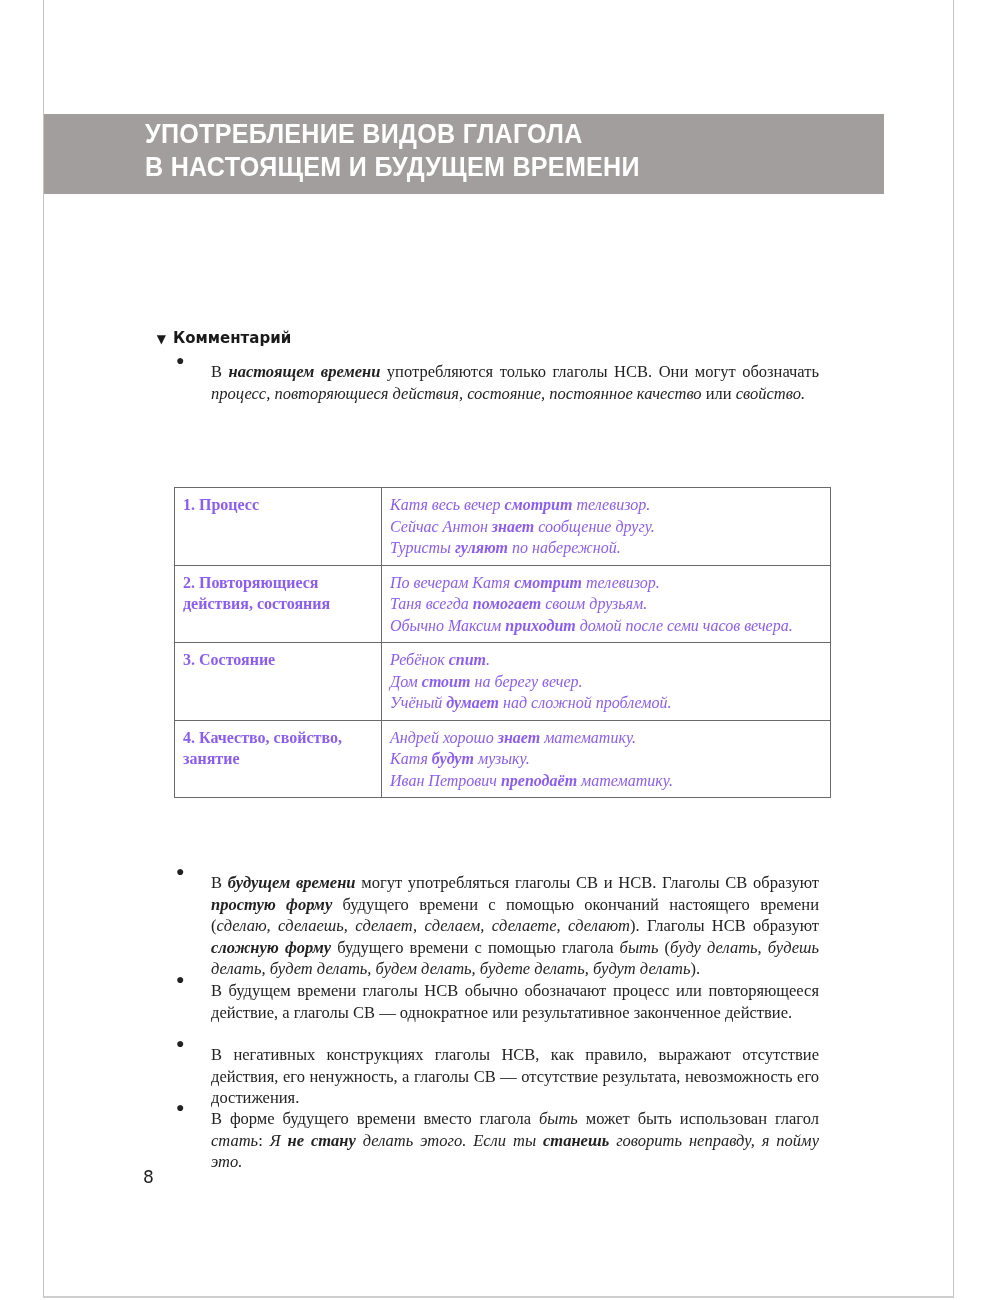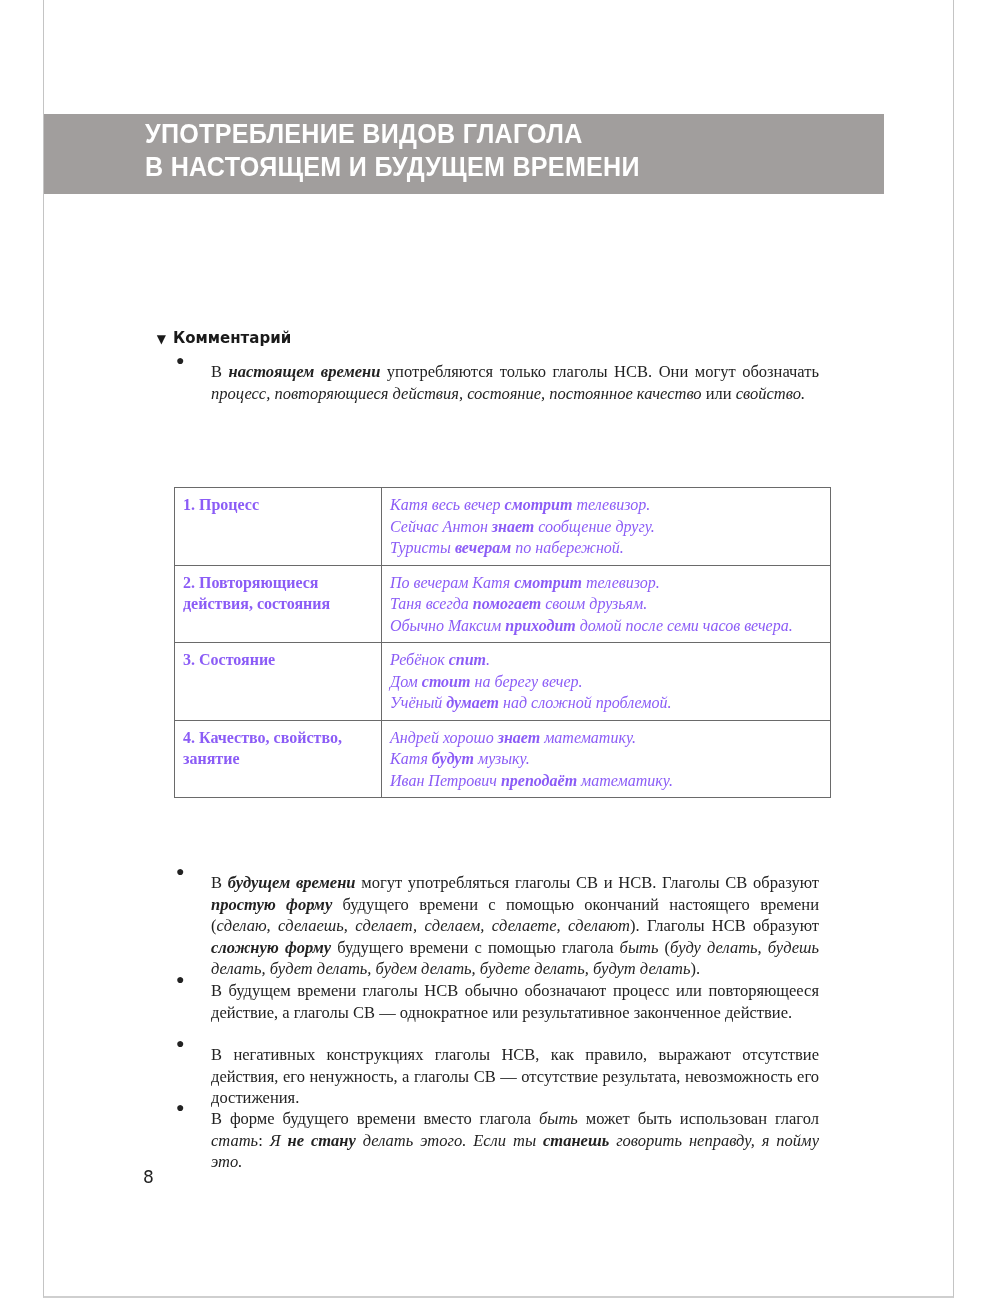--- a/index.html
+++ b/index.html
@@ -84,21 +84,21 @@
   <p><span>В </span><span class="bi">настоящем времени</span><span> употребляются только глаголы НСВ. Они могут обозначать </span><span class="i">процесс, повторяющиеся действия, состояние, постоянное качество</span><span> или </span><span class="i">свойство</span><span class="i">.</span></p>
 </div>
 
 <table class="aspect">
   <tbody>
     <tr>
       <td class="cat">1. Процесс</td>
       <td class="ex">
         <div><span>Катя весь вечер </span><span class="b">смотрит</span><span> телевизор.</span></div>
         <div><span>Сейчас Антон </span><span class="b">знает</span><span> сообщение другу.</span></div>
-        <div><span>Туристы </span><span class="b">вечерам</span><span> по набережной.</span></div>
+        <div><span>Туристы </span><span class="b">гуляют</span><span> по набережной.</span></div>
       </td>
     </tr>
     <tr>
       <td class="cat">2. Повторяющиеся действия, состояния</td>
       <td class="ex">
         <div><span>По вечерам Катя </span><span class="b">смотрит</span><span> телевизор.</span></div>
         <div><span>Таня всегда </span><span class="b">помогает</span><span> своим друзьям.</span></div>
         <div><span>Обычно Максим </span><span class="b">приходит</span><span> домой после семи часов вечера.</span></div>
       </td>
     </tr>

